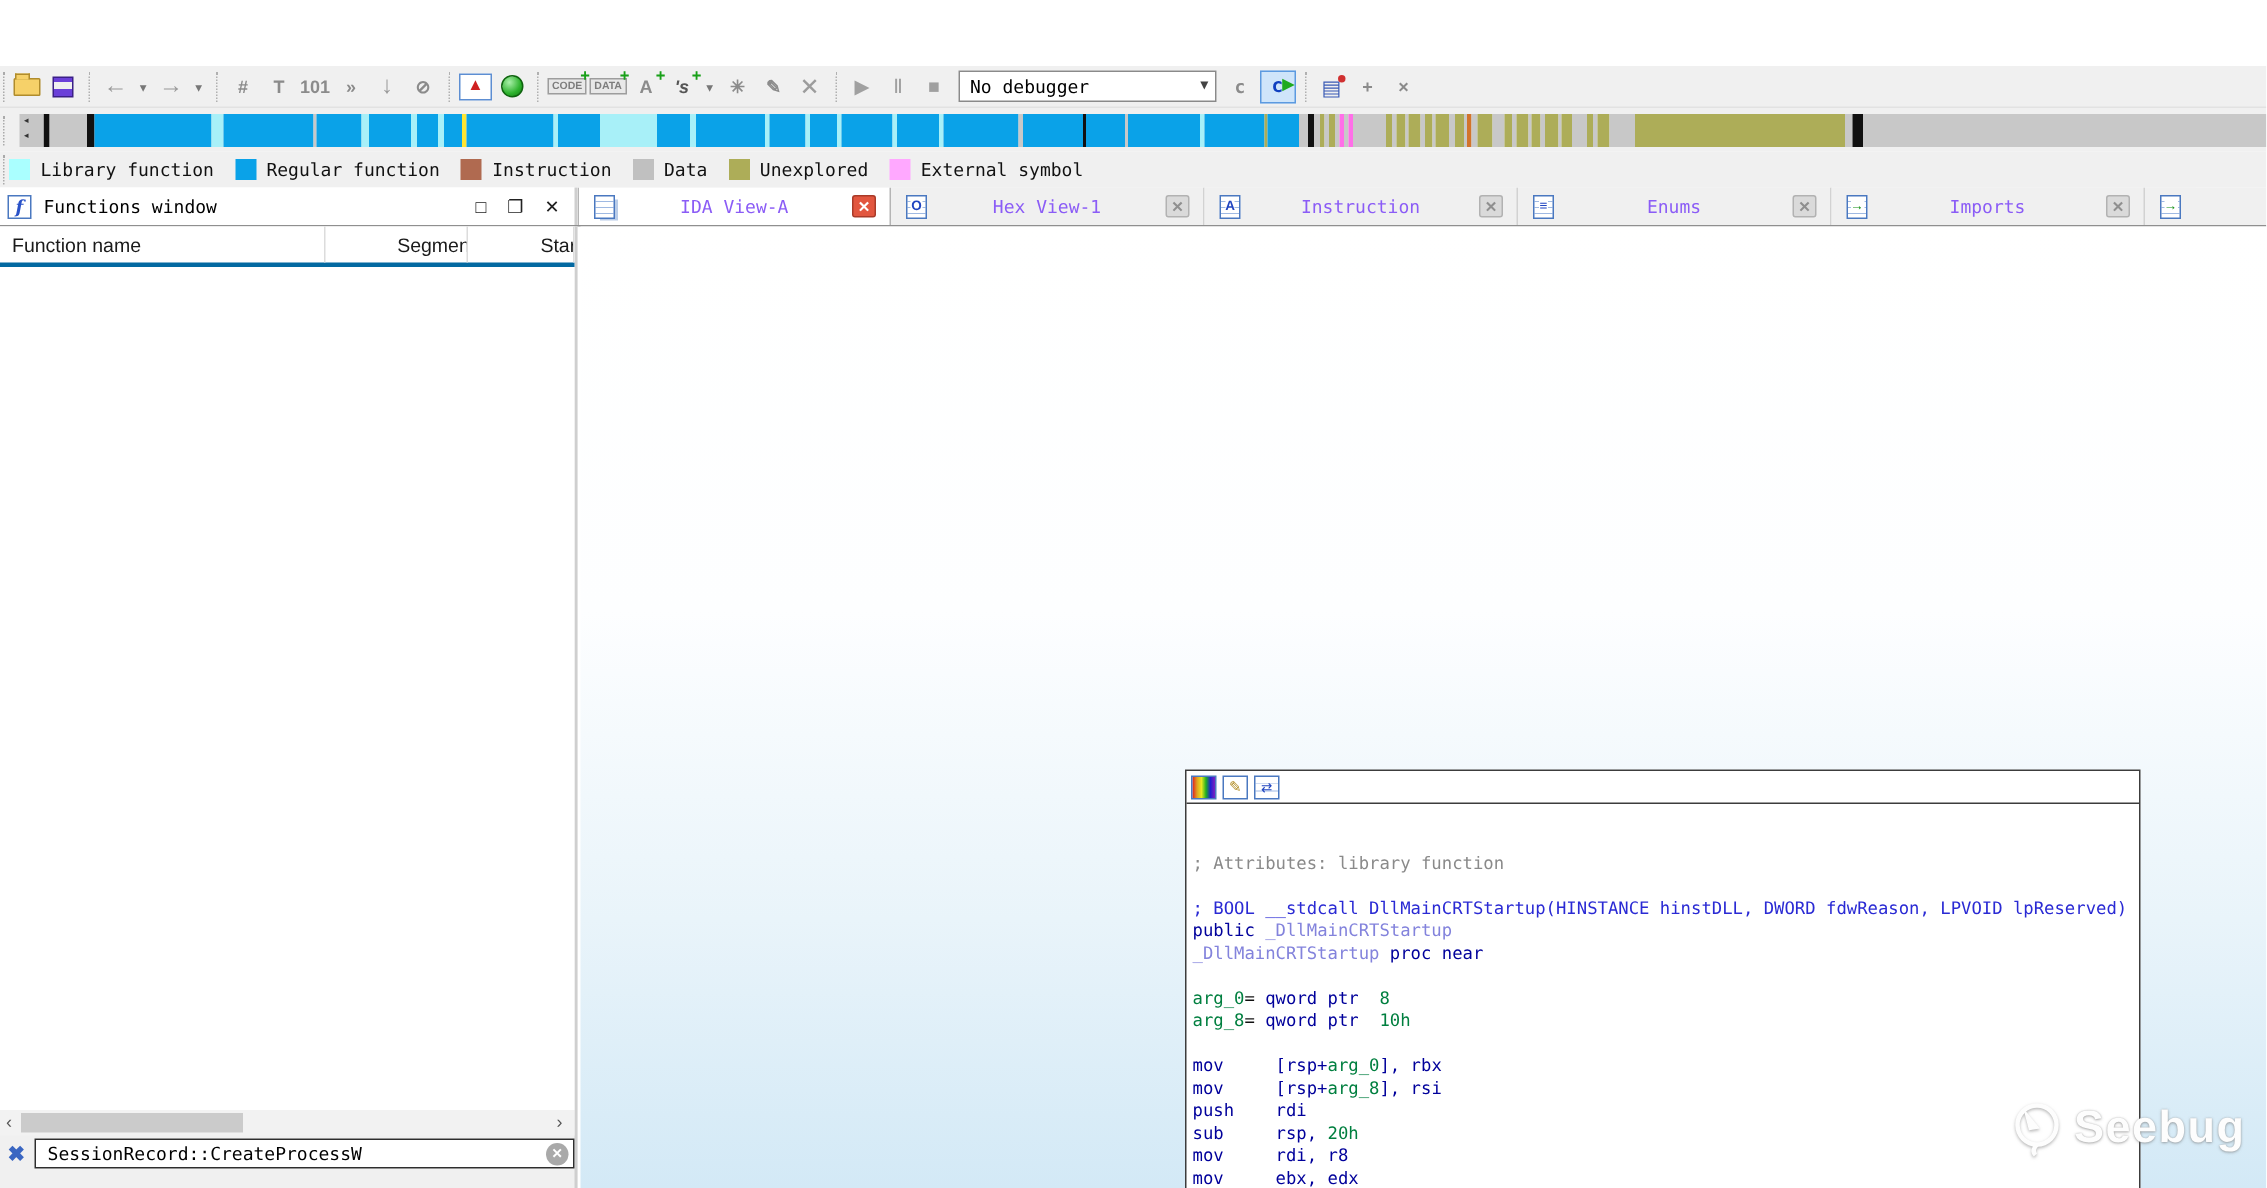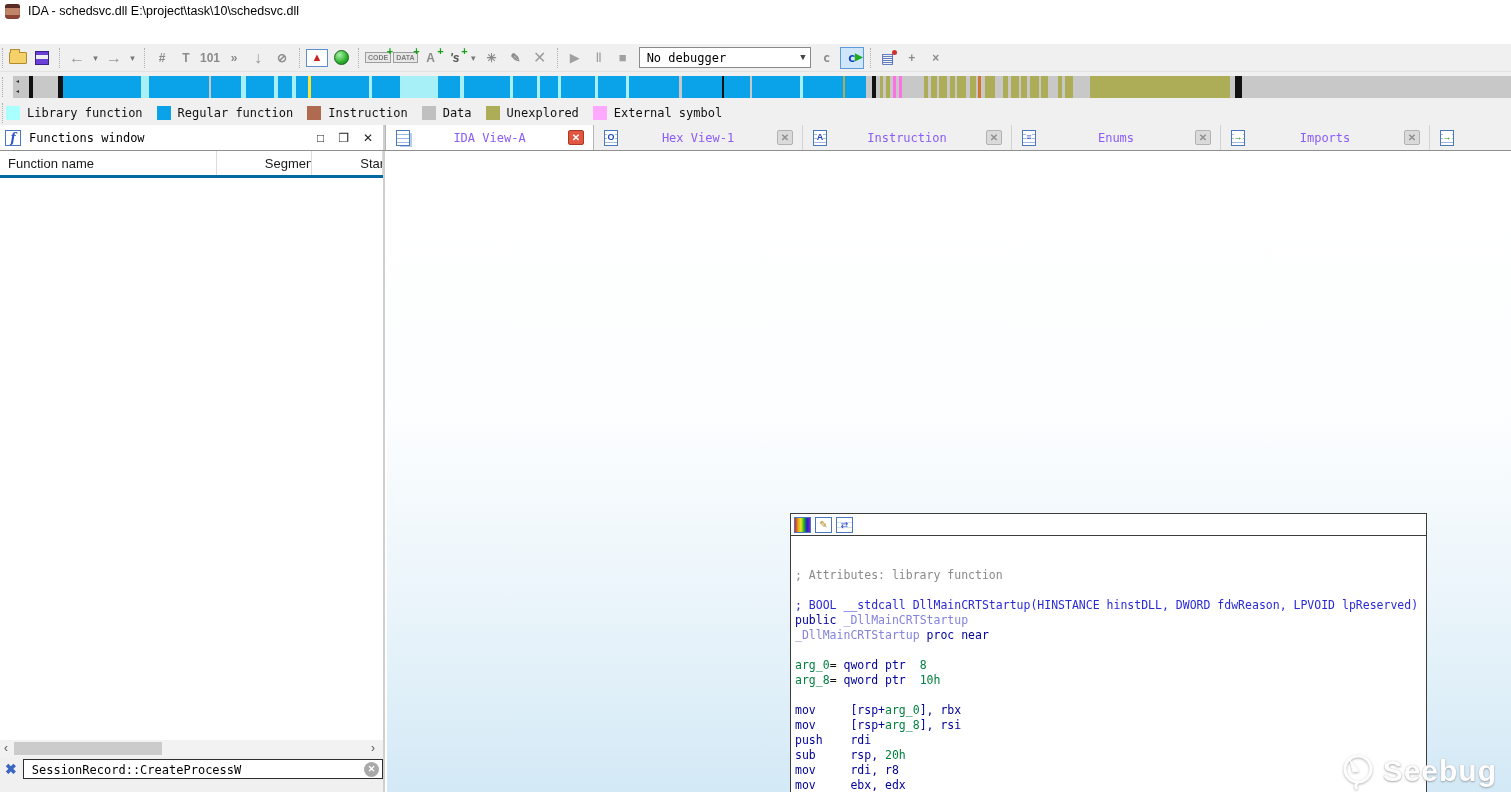--- a/index.html
+++ b/index.html
@@ -139,35 +139,31 @@
   .dico { width:17px; height:16px; border:1px solid #4a78c0; display:flex; align-items:center;
             justify-content:center; font-size:10px; background:#fff; }
   .dico.palette { background:linear-gradient(90deg,#e02020,#e0a020,#e8e820,#20b020,#2020d0,#8020c0); }
   .dico.pencil { color:#b08a20; }
   .dico.graphjump { color:#2145c0; font-size:9px; background-image:repeating-linear-gradient(180deg, transparent 0 4px, #cfdcf2 4px 5px); }
   .codearea { padding:2px 0 0 4px; font-family:"DejaVu Sans Mono", monospace; font-size:11.5px;
             line-height:15px; white-space:pre; overflow:hidden; height:256px; }
   .codeline { height:15px; }
 
   
-  .watermark { position:absolute; right:14px; bottom:0; display:flex; align-items:center; gap:4px;
+  .watermark { position:absolute; right:14px; bottom:19px; display:flex; align-items:center; gap:4px;
                z-index:50; pointer-events:none;justify-content:flex-end; }
   .wm-text { font-size:30px; font-weight:bold; color:#fdfdfd; letter-spacing:1px;
              text-shadow:0 1px 2px rgba(110,110,110,.55), 0 0 1px rgba(150,150,150,.6); }
   .wm-logo  { filter:drop-shadow(0 1px 1px rgba(110,110,110,.5)); }
 </style>
 </head>
 <body>
 
 <div class="app">
 
-  <div class="titlebar">
-    <span class="app-icon"></span>
-    <span class="title-text">IDA - schedsvc.dll E:\project\task\10\schedsvc.dll</span>
-  </div>
 
 
   <div class="toolbar" id="toolbar">
       <div class="vhandle"></div>
       <div class="tbtn ic-folder">
         <span class="main"></span>
       </div>
       <div class="tbtn ic-save">
         <span class="main"></span>
       </div>

